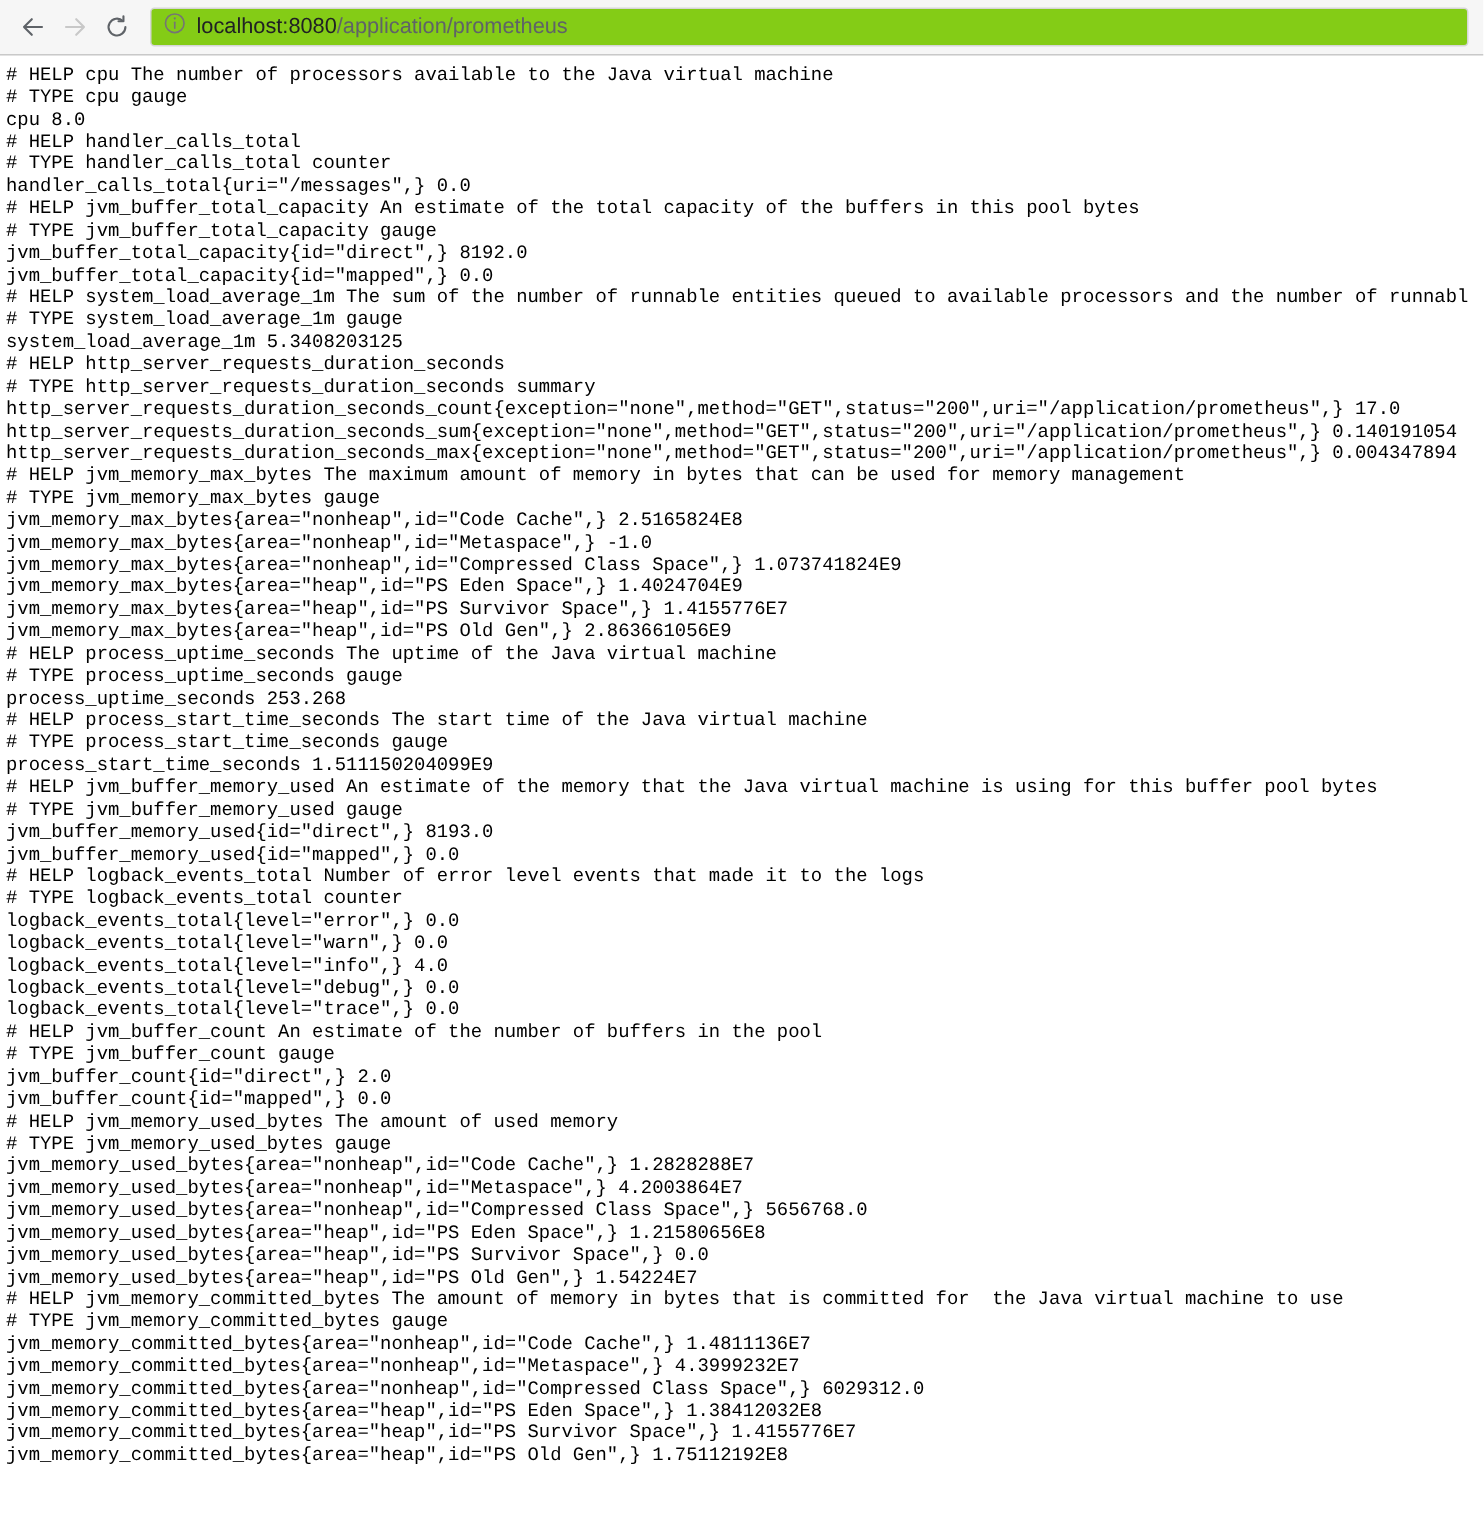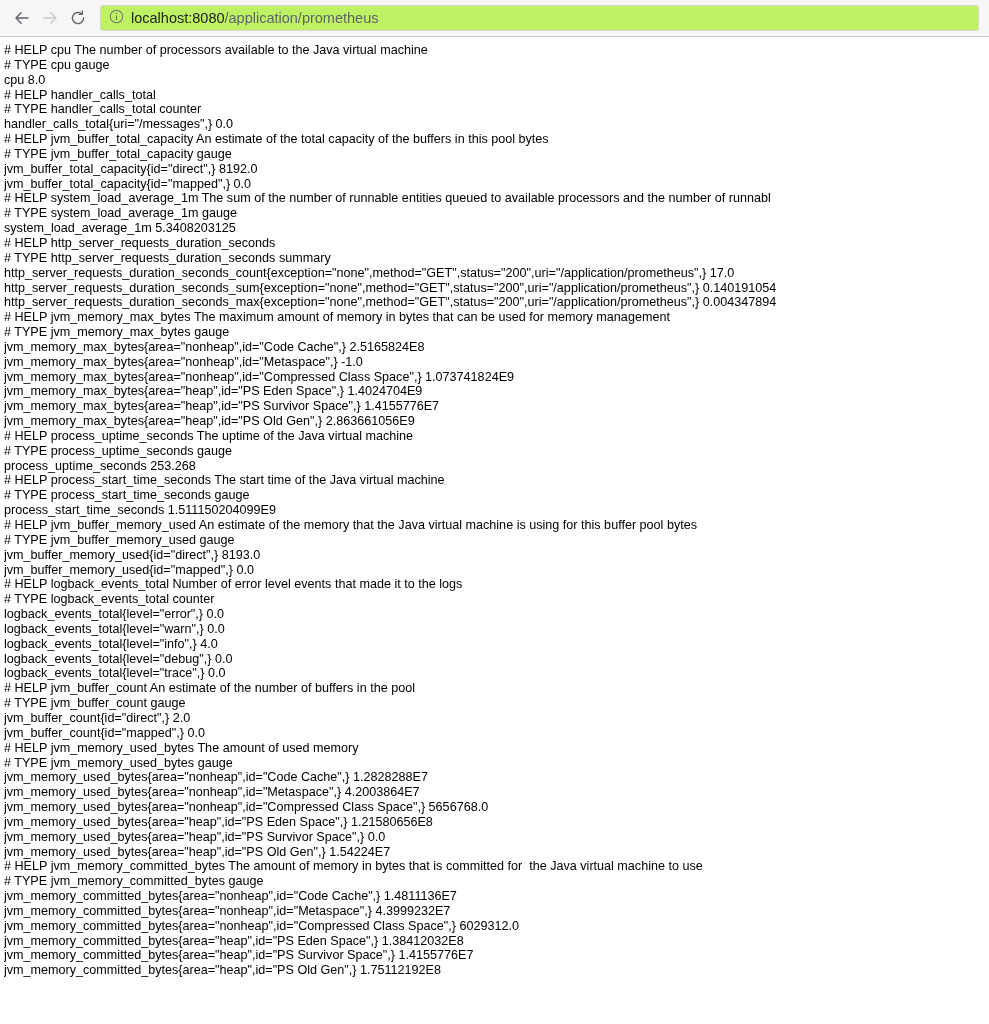--- a/index.html
+++ b/index.html
@@ -37,21 +37,21 @@
   }
   .nav-btn svg { display: block; }
   .nav-icon-enabled { stroke: #5f6368; }
   .nav-icon-disabled { stroke: #c8c8c8; }
 
   .omnibox {
     flex: 1 1 auto;
     margin-left: 8px;
     margin-right: 2px;
     height: 26px;
-    background: #bef264;
+    background: #84cc16;
     border: 1px solid #d6d6d6;
     border-radius: 3px;
     display: flex;
     align-items: center;
     padding: 0 8px;
     box-sizing: border-box;
   }
   .info-icon {
     flex: 0 0 auto;
     margin-right: 7px;
@@ -72,21 +72,21 @@
   
   .page {
     padding: 6px 0 0 4px;
     height: 987px;
     box-sizing: border-box;
     overflow: hidden;
   }
   pre.metrics {
     margin: 0;
     padding: 0;
-    font-family: Liberation Sans, sans-serif;
+    font-family: Liberation Mono, monospace;
     font-size: 12.6px;
     line-height: 14.85px;
     color: #000000;
     white-space: pre;
     overflow: hidden;
   }
 </style>
 </head>
 <body>
 

